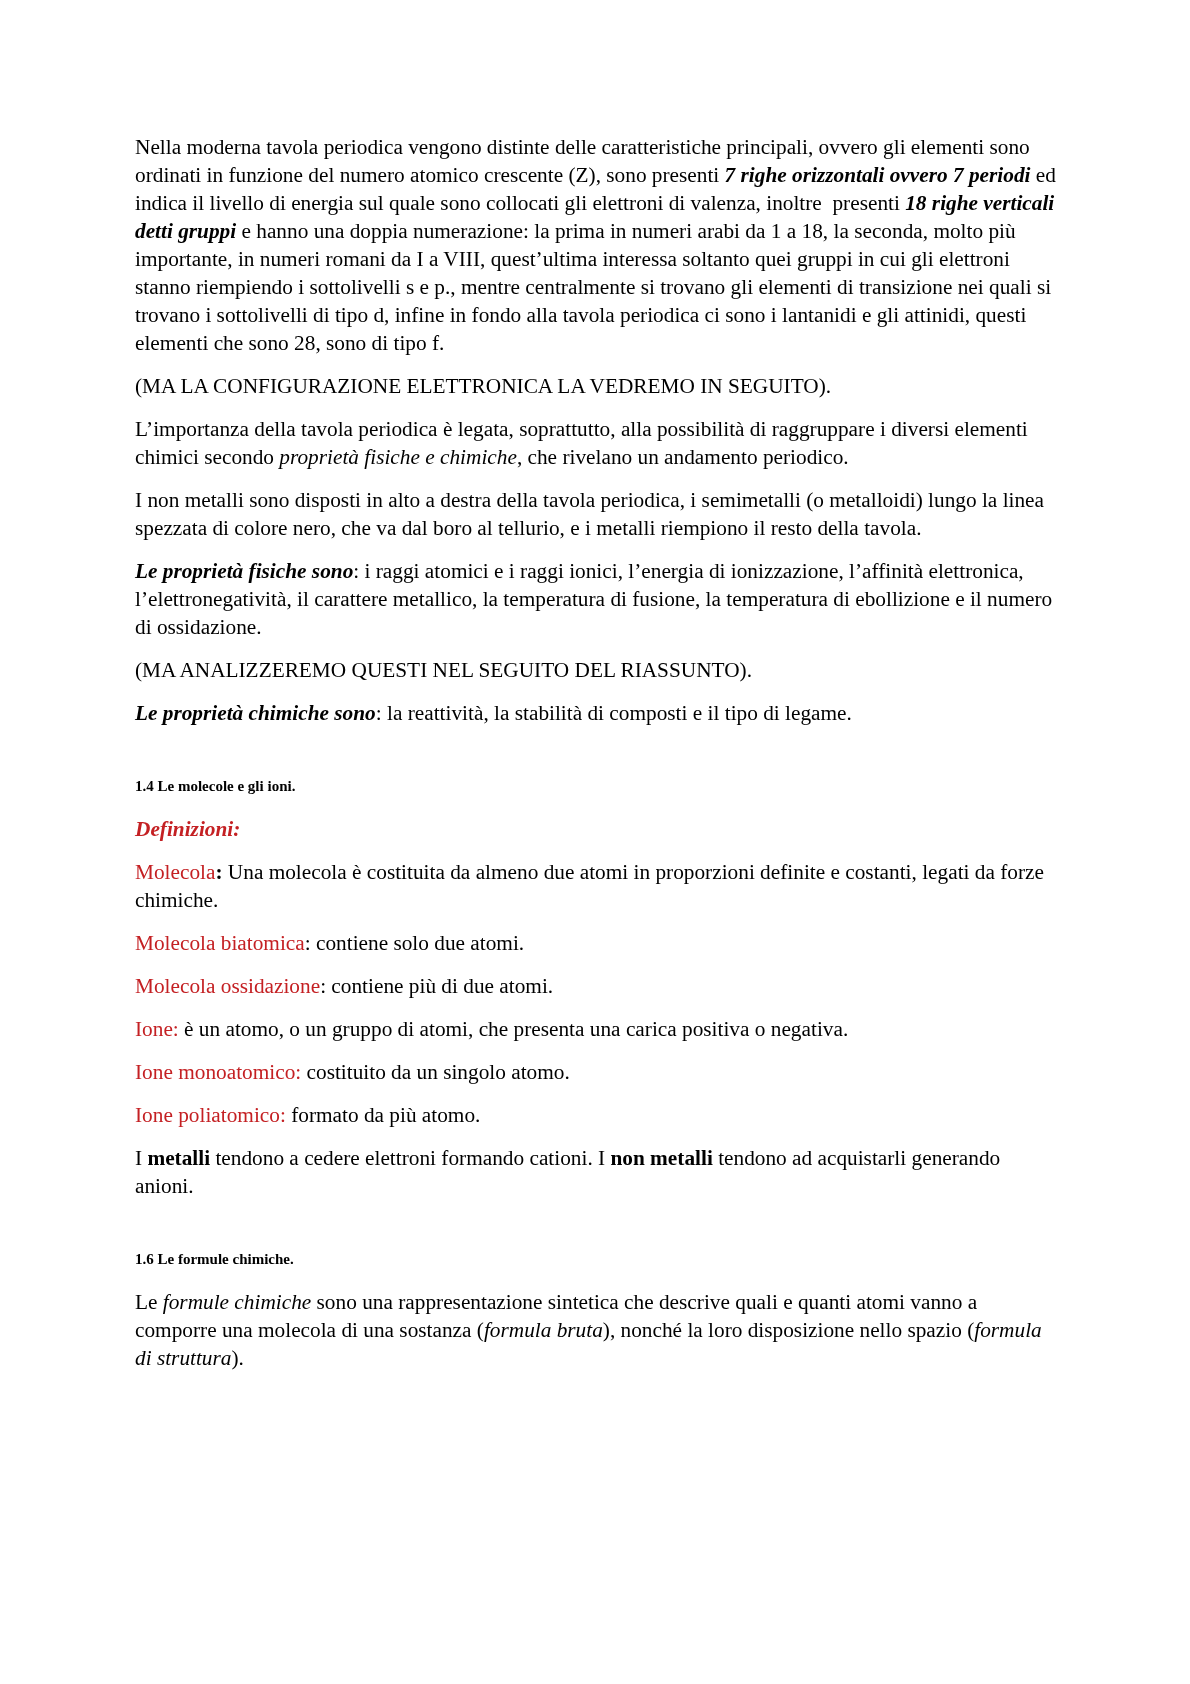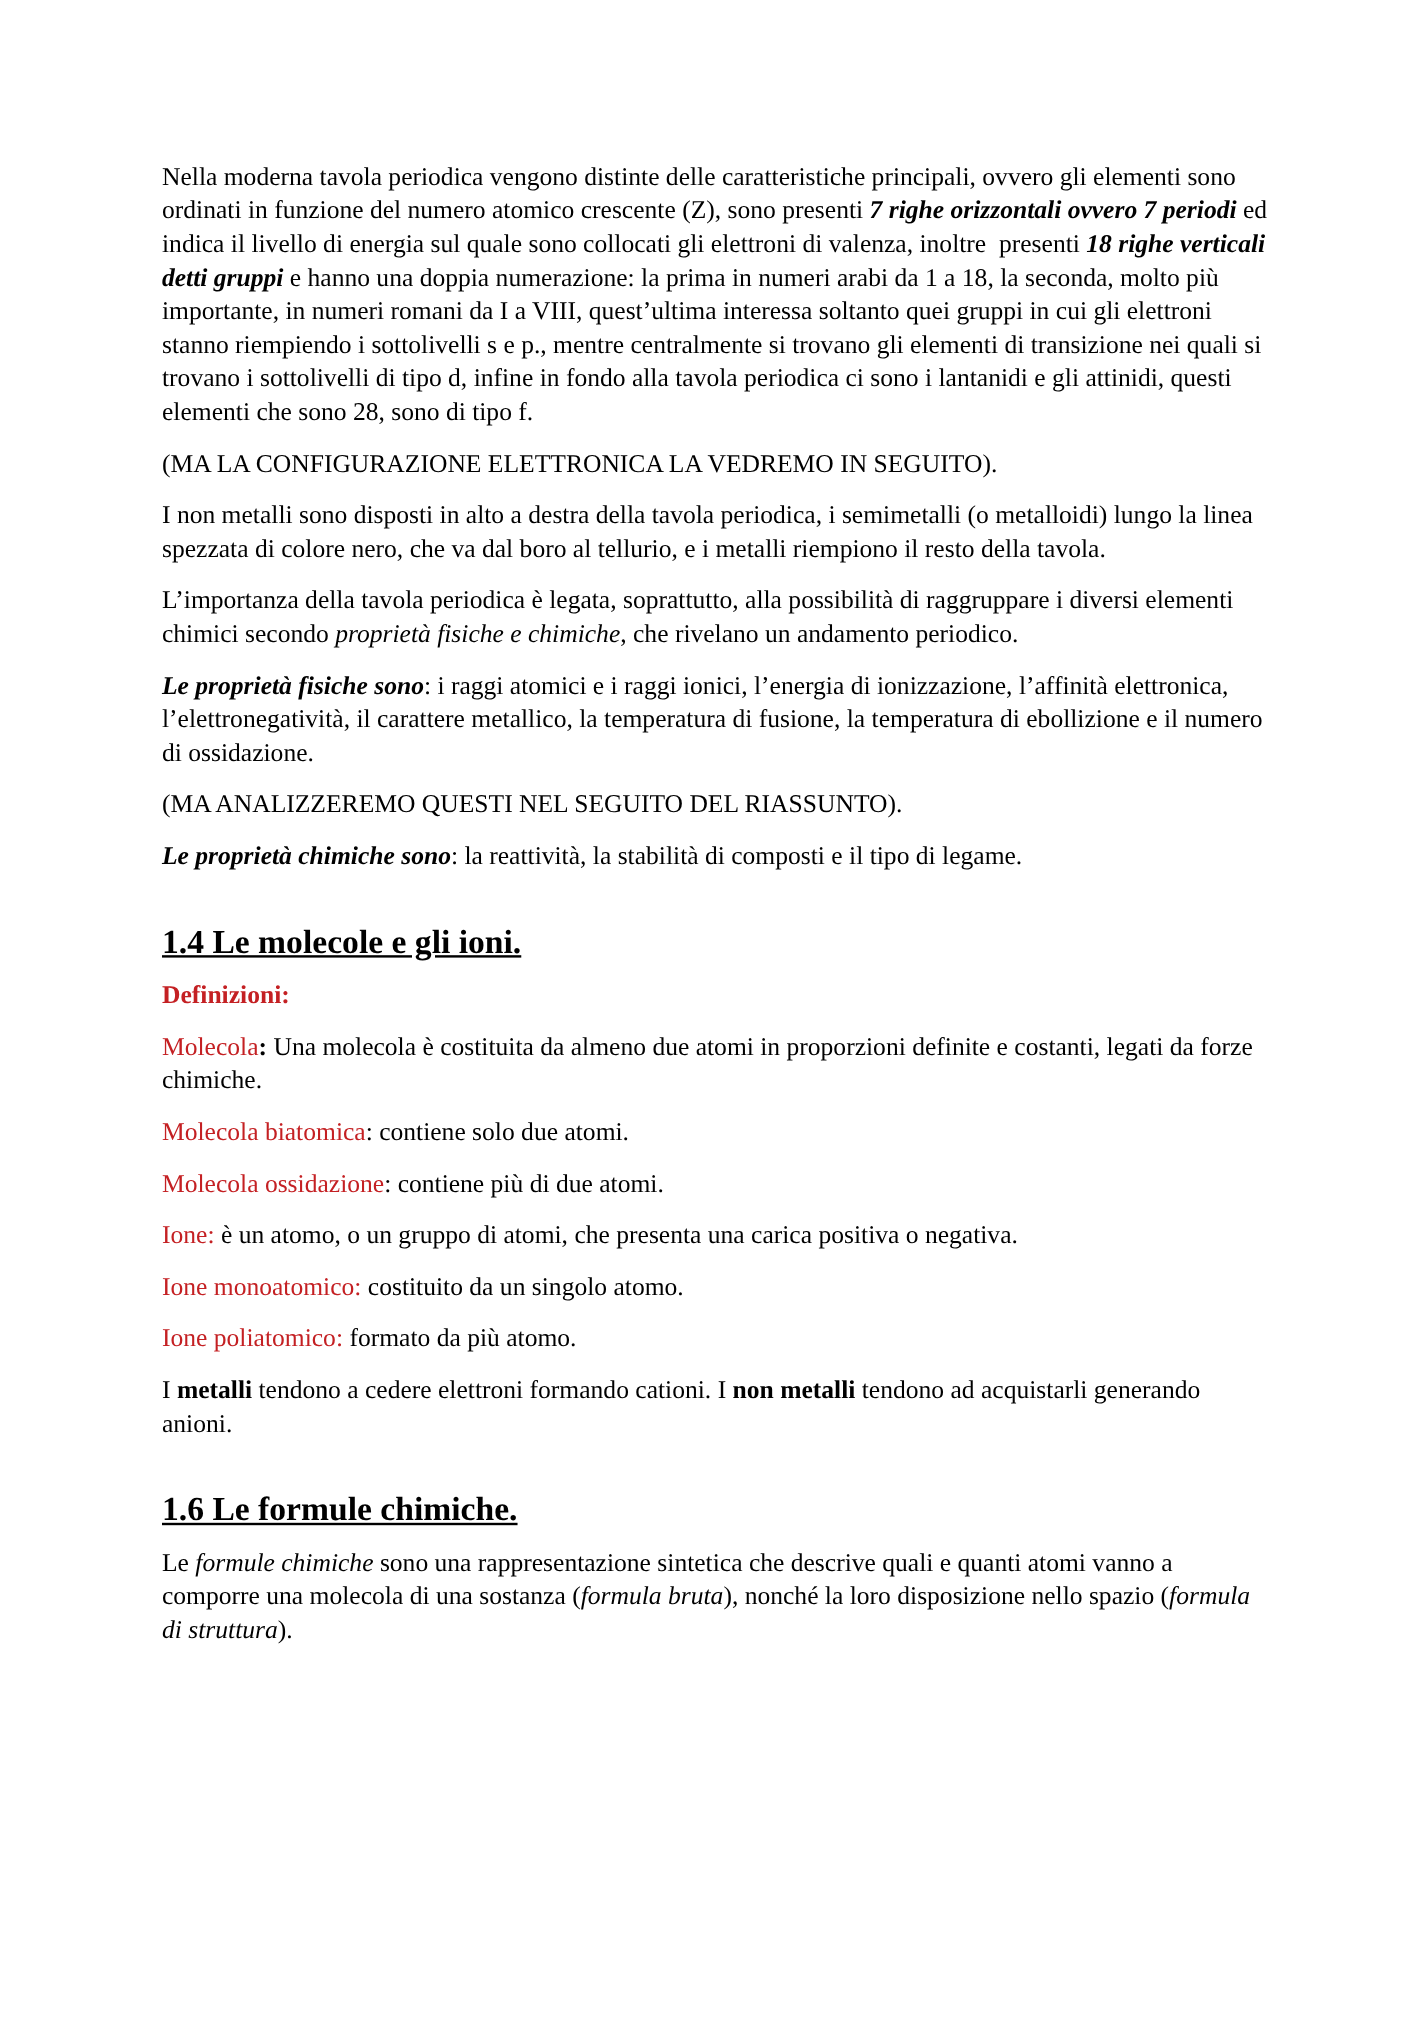--- a/index.html
+++ b/index.html
@@ -16,41 +16,40 @@
     box-sizing: border-box;
     padding: 133px 128px 40px 135px;
     font-family: "Liberation Serif", "DejaVu Serif", serif;
     font-size: 21.3px;
     line-height: 28px;
     color: #000000;
     overflow: hidden;
   }
   p.paragraph { margin: 0 0 15px 0; }
   h2.heading {
-    font-size: 28px;
+    font-size: 15px;
     line-height: 28px;
     font-weight: bold;
     margin: 45px 0 15px 0;
-    text-decoration: underline;
   }
   .run-b  { font-weight: bold; }
   .run-i  { font-style: italic; }
   .run-bi { font-weight: bold; font-style: italic; }
   .run-r  { color: var(--accent-red, #C42023); }
-  .run-rb { color: var(--accent-red, #C42023); font-weight: bold; }
+  .run-rb { color: var(--accent-red, #C42023); font-weight: bold; font-style: italic; }
 </style>
 </head>
 <body>
 
 <div class="page" style="background: rgb(255, 255, 255); color: rgb(0, 0, 0);">
   <main>
       <p class="paragraph"><span>Nella moderna tavola periodica vengono distinte delle caratteristiche principali, ovvero gli elementi sono ordinati in funzione del numero atomico crescente (Z), sono presenti </span><span class="run-bi">7 righe orizzontali ovvero 7 periodi</span><span> ed indica il livello di energia sul quale sono collocati gli elettroni di valenza, inoltre&nbsp; presenti </span><span class="run-bi">18 righe verticali detti gruppi</span><span> e hanno una doppia numerazione: la prima in numeri arabi da 1 a 18, la seconda, molto più importante, in numeri romani da I a VIII, quest’ultima interessa soltanto quei gruppi in cui gli elettroni stanno riempiendo i sottolivelli s e p., mentre centralmente si trovano gli elementi di transizione nei quali si trovano i sottolivelli di tipo d, infine in fondo alla tavola periodica ci sono i lantanidi e gli attinidi, questi elementi che sono 28, sono di tipo f.</span></p>
       <p class="paragraph"><span>(MA LA CONFIGURAZIONE ELETTRONICA LA VEDREMO IN SEGUITO).</span></p>
+      <p class="paragraph"><span>L’importanza della tavola periodica è legata, soprattutto, alla possibilità di raggruppare i diversi elementi chimici secondo </span><span class="run-i">proprietà fisiche e chimiche</span><span>, che rivelano un andamento periodico.</span></p>
       <p class="paragraph"><span>I non metalli sono disposti in alto a destra della tavola periodica, i semimetalli (o metalloidi) lungo la linea spezzata di colore nero, che va dal boro al tellurio, e i metalli riempiono il resto della tavola.</span></p>
-      <p class="paragraph"><span>L’importanza della tavola periodica è legata, soprattutto, alla possibilità di raggruppare i diversi elementi chimici secondo </span><span class="run-i">proprietà fisiche e chimiche</span><span>, che rivelano un andamento periodico.</span></p>
       <p class="paragraph"><span class="run-bi">Le proprietà fisiche sono</span><span>: i raggi atomici e i raggi ionici, l’energia di ionizzazione, l’affinità elettronica, l’elettronegatività, il carattere metallico, la temperatura di fusione, la temperatura di ebollizione e il numero di ossidazione.</span></p>
       <p class="paragraph"><span>(MA ANALIZZEREMO QUESTI NEL SEGUITO DEL RIASSUNTO).</span></p>
       <p class="paragraph"><span class="run-bi">Le proprietà chimiche sono</span><span>: la reattività, la stabilità di composti e il tipo di legame.</span></p>
       <h2 class="heading"><span>1.4 Le molecole e gli ioni.</span></h2>
       <p class="paragraph"><span class="run-rb">Definizioni:</span></p>
       <p class="paragraph"><span class="run-r">Molecola</span><span class="run-b">:</span><span> Una molecola è costituita da almeno due atomi in proporzioni definite e costanti, legati da forze chimiche.</span></p>
       <p class="paragraph"><span class="run-r">Molecola biatomica</span><span>: contiene solo due atomi.</span></p>
       <p class="paragraph"><span class="run-r">Molecola ossidazione</span><span>: contiene più di due atomi.</span></p>
       <p class="paragraph"><span class="run-r">Ione:</span><span> è un atomo, o un gruppo di atomi, che presenta una carica positiva o negativa.</span></p>
       <p class="paragraph"><span class="run-r">Ione monoatomico:</span><span> costituito da un singolo atomo.</span></p>

